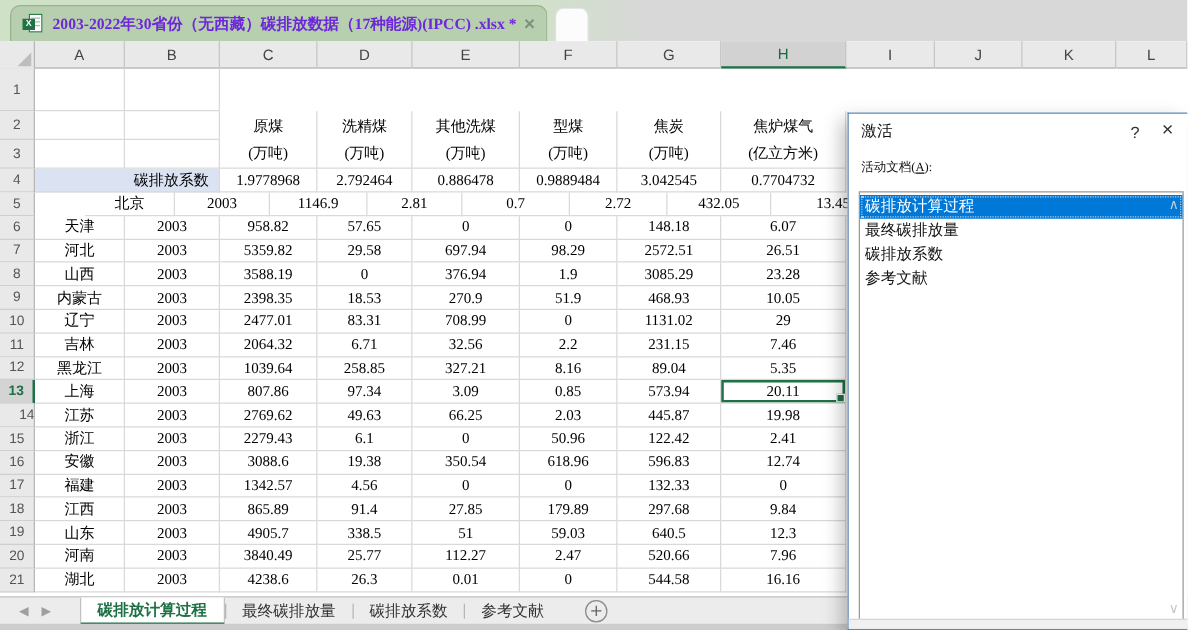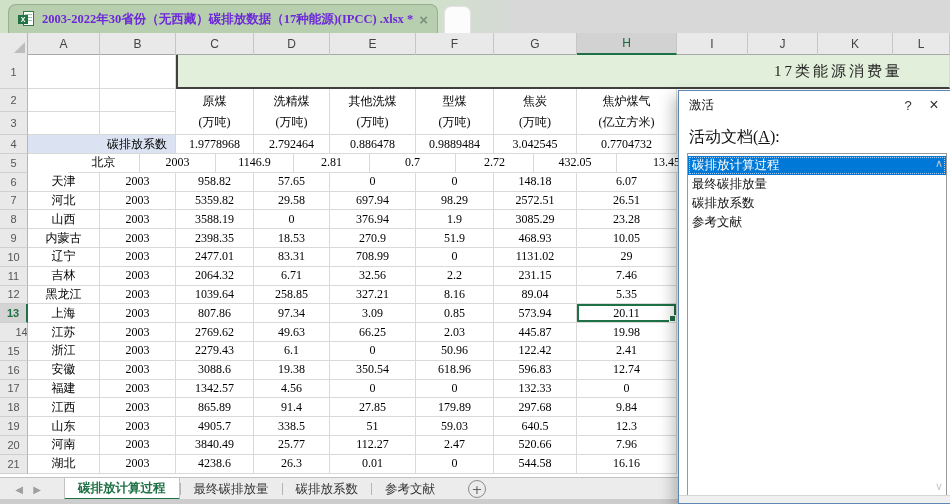--- a/index.html
+++ b/index.html
@@ -57,21 +57,21 @@
   
   #dialog{left:678px;top:90px;width:272px;height:414px;background:#fff;z-index:20;
     border:1px solid #5d87b5;border-right:none;box-sizing:border-box;
     box-shadow:-5px 6px 14px rgba(0,0,0,.25);
     font-family:"Liberation Serif",serif;}
   #dlg-titlebar{height:28px;display:flex;align-items:center;padding:0 3px 0 10px;}
   #dlg-title{font-size:12.5px;color:#111;flex:1;}
   .dlg-btn{width:26px;height:22px;display:flex;align-items:center;justify-content:center;
     color:#333;font-size:13px;cursor:pointer;font-family:"Liberation Sans",sans-serif;}
   #dlg-close{font-size:16px;}
-  #dlg-label{margin:8px 10px 4px;font-size:16px;color:#111;}
+  #dlg-label{margin:8px 10px 4px;font-size:10px;color:#111;}
   #dlg-label u{text-decoration:underline;}
   #dlg-list{position:absolute;left:8px;top:62px;width:260px;height:344px;box-sizing:border-box;
     border:1px solid #999;background:#fff;padding-top:2px;}
   .dlg-item{height:19px;display:flex;align-items:center;padding-left:4px;font-size:12.5px;color:#111;}
   .dlg-item.selected{background:#0078d7;color:#fff;outline:1px dotted #a9cdea;outline-offset:-2px;}
   .scroll-arrow{position:absolute;right:3px;color:#c9c9c9;font-size:11px;
     font-family:"DejaVu Sans",sans-serif;}
   #scroll-up{top:3px;} #scroll-down{bottom:3px;}
   #dlg-footer{position:absolute;left:0;right:0;bottom:0;height:7px;background:#f0f0f0;border-top:1px solid #d6d6d6;}
 
@@ -125,21 +125,20 @@
     <div class="colhdr-cell" style="width: 70px; height: 22px;">J</div>
     <div class="colhdr-cell" style="width: 75px; height: 22px;">K</div>
     <div class="colhdr-cell" style="width: 57px; height: 22px;">L</div>
   </div>
 
 <div id="grid" class="abs">
     <div class="grow" style="height: 34px;">
       <div class="c rn" style="width: 28px; height: 34px;">1</div>
       <div class="c" style="width: 72px; height: 34px;"></div>
       <div class="c" style="width: 76px; height: 34px;"></div>
-      <div class="c" id="banner-cell" style="width: 774px; height: 34px;">17类能源消费量</div>
     </div>
     <div class="grow" style="height: 46px;">
       <div class="stack" style="width: 28px; height: 46px;">
         <div class="c rn" style="width: 28px; height: 23px;">2</div>
         <div class="c rn" style="width: 28px; height: 23px;">3</div>
       </div>
       <div class="stack" style="width: 72px; height: 46px;">
         <div class="c" style="width: 72px; height: 23px;"></div>
         <div class="c" style="width: 72px; height: 23px;"></div>
       </div>

